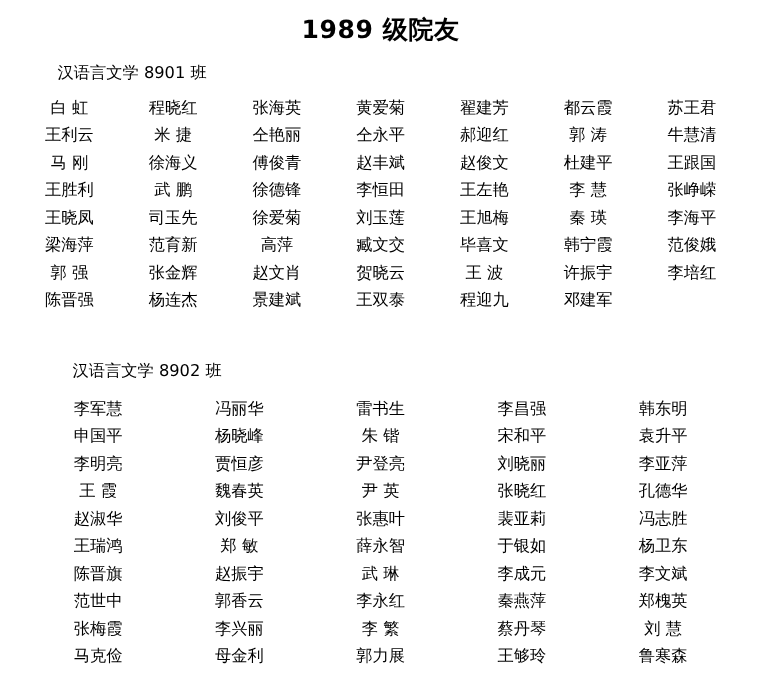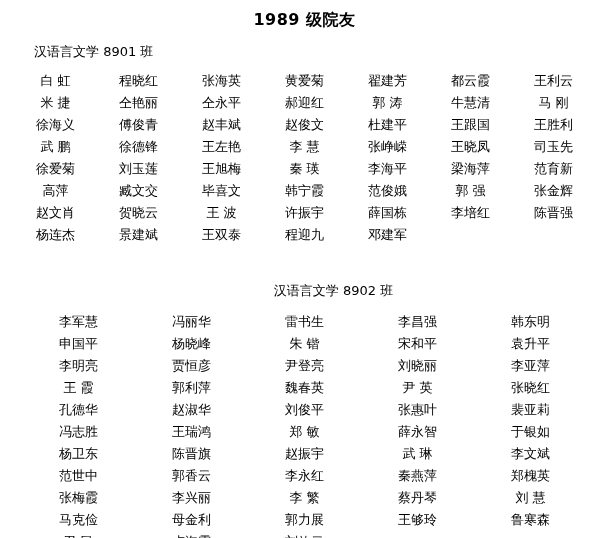--- a/index.html
+++ b/index.html
@@ -15,52 +15,51 @@
     overflow: hidden;
   }
   .page {
     position: relative;
     width: 609px;
     height: 538px;
     box-sizing: border-box;
   }
   .title {
     text-align: center;
-    font-size: 16px;
+    font-size: 20px;
     font-weight: bold;
     letter-spacing: 0.5px;
     margin-top: 10px;
     margin-bottom: 6px;
   }
   .section {
     margin-top: 12px;
   }
   .section-heading {
     font-size: 13px;
-    margin-left: 34px;
+    margin-left: 46px;
     margin-bottom: 10px;
   }
   .name-grid {
     display: grid;
     grid-template-columns: repeat(7, 1fr);
     margin: 0 14px 0 14px;
     row-gap: 3px;
   }
   .name-cell {
     font-size: 13px;
     text-align: center;
     white-space: nowrap;
     line-height: 19px;
   }
   .gap {
     height: 26px;
   }
   .section-2 .section-heading {
     margin-left: 58px;
-    text-align: center;
   }
   .section-2 .name-grid {
     margin: 0 22px 0 22px;
   }
 </style>
 </head>
 <body>
 
 <div class="page">
 
@@ -68,37 +67,39 @@
 
   <div class="section section-1">
     <div class="section-heading">汉语言文学 8901 班</div>
     <div class="name-grid" style="grid-template-columns: repeat(7, 1fr);">
         <div class="name-cell">白  虹</div>
         <div class="name-cell">程晓红</div>
         <div class="name-cell">张海英</div>
         <div class="name-cell">黄爱菊</div>
         <div class="name-cell">翟建芳</div>
         <div class="name-cell">都云霞</div>
+        <div class="name-cell">苏王君</div>
         <div class="name-cell">王利云</div>
         <div class="name-cell">米  捷</div>
         <div class="name-cell">仝艳丽</div>
         <div class="name-cell">仝永平</div>
         <div class="name-cell">郝迎红</div>
         <div class="name-cell">郭  涛</div>
         <div class="name-cell">牛慧清</div>
         <div class="name-cell">马  刚</div>
         <div class="name-cell">徐海义</div>
         <div class="name-cell">傅俊青</div>
         <div class="name-cell">赵丰斌</div>
         <div class="name-cell">赵俊文</div>
         <div class="name-cell">杜建平</div>
         <div class="name-cell">王跟国</div>
         <div class="name-cell">王胜利</div>
         <div class="name-cell">武  鹏</div>
         <div class="name-cell">徐德锋</div>
+        <div class="name-cell">李恒田</div>
         <div class="name-cell">王左艳</div>
         <div class="name-cell">李  慧</div>
         <div class="name-cell">张峥嵘</div>
         <div class="name-cell">王晓凤</div>
         <div class="name-cell">司玉先</div>
         <div class="name-cell">徐爱菊</div>
         <div class="name-cell">刘玉莲</div>
         <div class="name-cell">王旭梅</div>
         <div class="name-cell">秦  瑛</div>
         <div class="name-cell">李海平</div>
@@ -108,21 +109,20 @@
         <div class="name-cell">臧文交</div>
         <div class="name-cell">毕喜文</div>
         <div class="name-cell">韩宁霞</div>
         <div class="name-cell">范俊娥</div>
         <div class="name-cell">郭  强</div>
         <div class="name-cell">张金辉</div>
         <div class="name-cell">赵文肖</div>
         <div class="name-cell">贺晓云</div>
         <div class="name-cell">王  波</div>
         <div class="name-cell">许振宇</div>
-        <div class="name-cell">薛国栋</div>
         <div class="name-cell">李培红</div>
         <div class="name-cell">陈晋强</div>
         <div class="name-cell">杨连杰</div>
         <div class="name-cell">景建斌</div>
         <div class="name-cell">王双泰</div>
         <div class="name-cell">程迎九</div>
         <div class="name-cell">邓建军</div>
       </div>
   </div>
 
@@ -140,38 +140,38 @@
         <div class="name-cell">杨晓峰</div>
         <div class="name-cell">朱  锴</div>
         <div class="name-cell">宋和平</div>
         <div class="name-cell">袁升平</div>
         <div class="name-cell">李明亮</div>
         <div class="name-cell">贾恒彦</div>
         <div class="name-cell">尹登亮</div>
         <div class="name-cell">刘晓丽</div>
         <div class="name-cell">李亚萍</div>
         <div class="name-cell">王  霞</div>
-        <div class="name-cell">郭利萍</div>
         <div class="name-cell">魏春英</div>
         <div class="name-cell">尹  英</div>
         <div class="name-cell">张晓红</div>
         <div class="name-cell">孔德华</div>
         <div class="name-cell">赵淑华</div>
         <div class="name-cell">刘俊平</div>
         <div class="name-cell">张惠叶</div>
         <div class="name-cell">裴亚莉</div>
         <div class="name-cell">冯志胜</div>
         <div class="name-cell">王瑞鸿</div>
         <div class="name-cell">郑  敏</div>
         <div class="name-cell">薛永智</div>
         <div class="name-cell">于银如</div>
         <div class="name-cell">杨卫东</div>
         <div class="name-cell">陈晋旗</div>
         <div class="name-cell">赵振宇</div>
         <div class="name-cell">武  琳</div>
+        <div class="name-cell">李成元</div>
         <div class="name-cell">李文斌</div>
         <div class="name-cell">范世中</div>
         <div class="name-cell">郭香云</div>
         <div class="name-cell">李永红</div>
         <div class="name-cell">秦燕萍</div>
         <div class="name-cell">郑槐英</div>
         <div class="name-cell">张梅霞</div>
         <div class="name-cell">李兴丽</div>
         <div class="name-cell">李  繁</div>
         <div class="name-cell">蔡丹琴</div>

